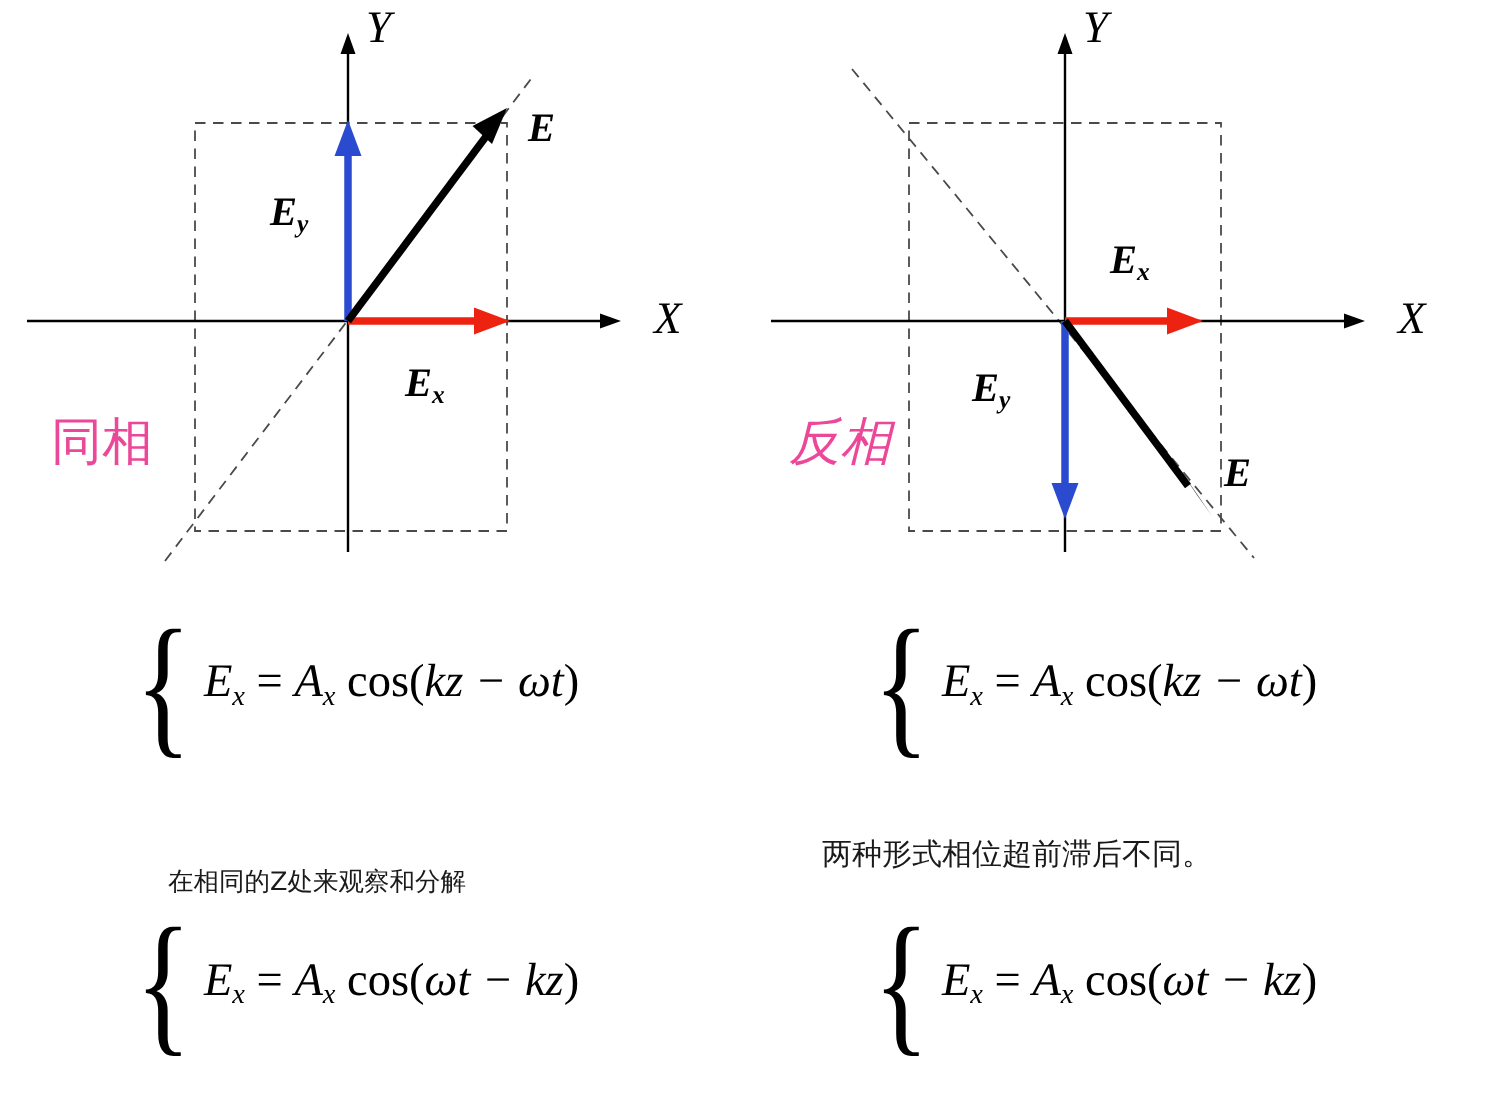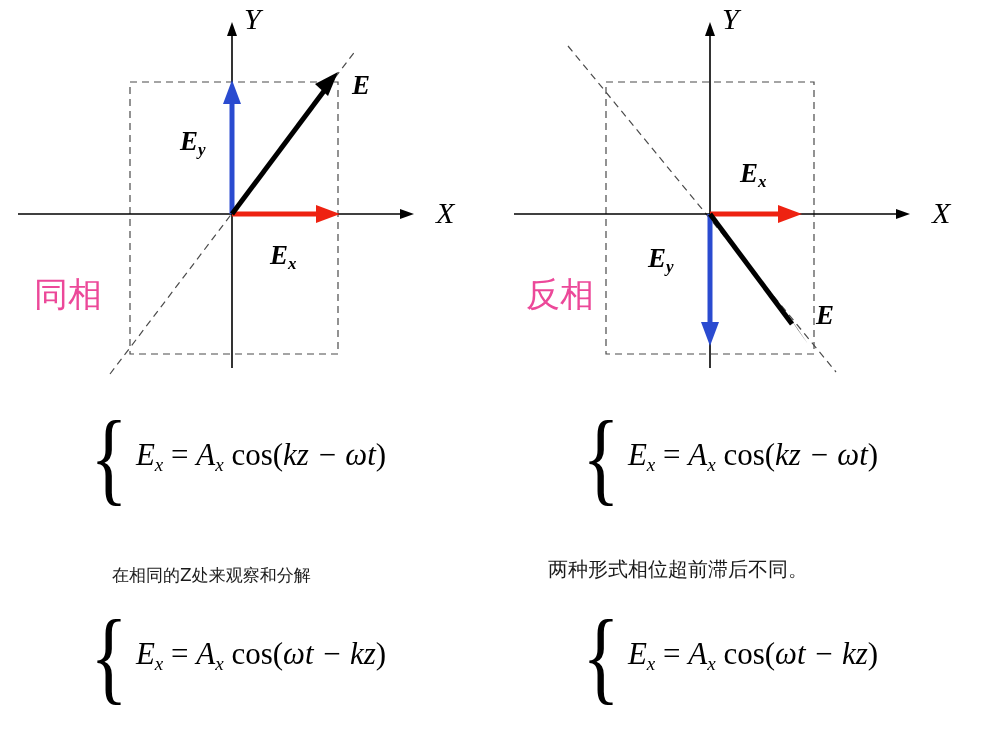--- a/index.html
+++ b/index.html
@@ -175,42 +175,42 @@
 
     <span class="axis-label" style="left:436px; top:196px;">X</span>
     <span class="axis-label" style="left:226px; top:2px;">Y</span>
 
     <span class="vec-label" style="left:244px; top:158px;"><span>E</span><sub>x</sub></span>
 
     <span class="vec-label" style="left:152px; top:243px;"><span>E</span><sub>y</sub></span>
 
     <span class="vec-label" style="left:320px; top:300px;">E</span>
 
-    <span class="cn-label" style="left:30px; top:272px;">反相</span>
+    <span class="cn-label" style="left:30px; top:272px;font-style:italic;">反相</span>
   </div>
 
   <div class="eqblock" style="left:84px; top:413px;">
     <span class="brace">{</span>
     <div class="eqlines">
       <div class="eq">
         <i>E</i><sub>x</sub><span> = </span><i>A</i><sub>x</sub><span class="rm"> cos(</span><i>kz − ωt</i><span class="rm">)</span>
       </div>
     </div>
   </div>
 
   <div class="eqblock" style="left:576px; top:413px;">
     <span class="brace">{</span>
     <div class="eqlines">
       <div class="eq">
         <i>E</i><sub>x</sub><span> = </span><i>A</i><sub>x</sub><span class="rm"> cos(</span><i>kz − ωt</i><span class="rm">)</span>
       </div>
     </div>
   </div>
 
-  <div class="caption" style="left:112px; top:564px;">在相同的Z处来观察和分解</div>
+  <div class="caption" style="left:112px; top:576px;">在相同的Z处来观察和分解</div>
   <div class="caption" style="left:548px; top:556px; font-size:20px;">两种形式相位超前滞后不同。</div>
 
   <div class="eqblock" style="left:84px; top:612px;">
     <span class="brace">{</span>
     <div class="eqlines">
       <div class="eq">
         <i>E</i><sub>x</sub><span> = </span><i>A</i><sub>x</sub><span class="rm"> cos(</span><i>ωt − kz</i><span class="rm">)</span>
       </div>
     </div>
   </div>

